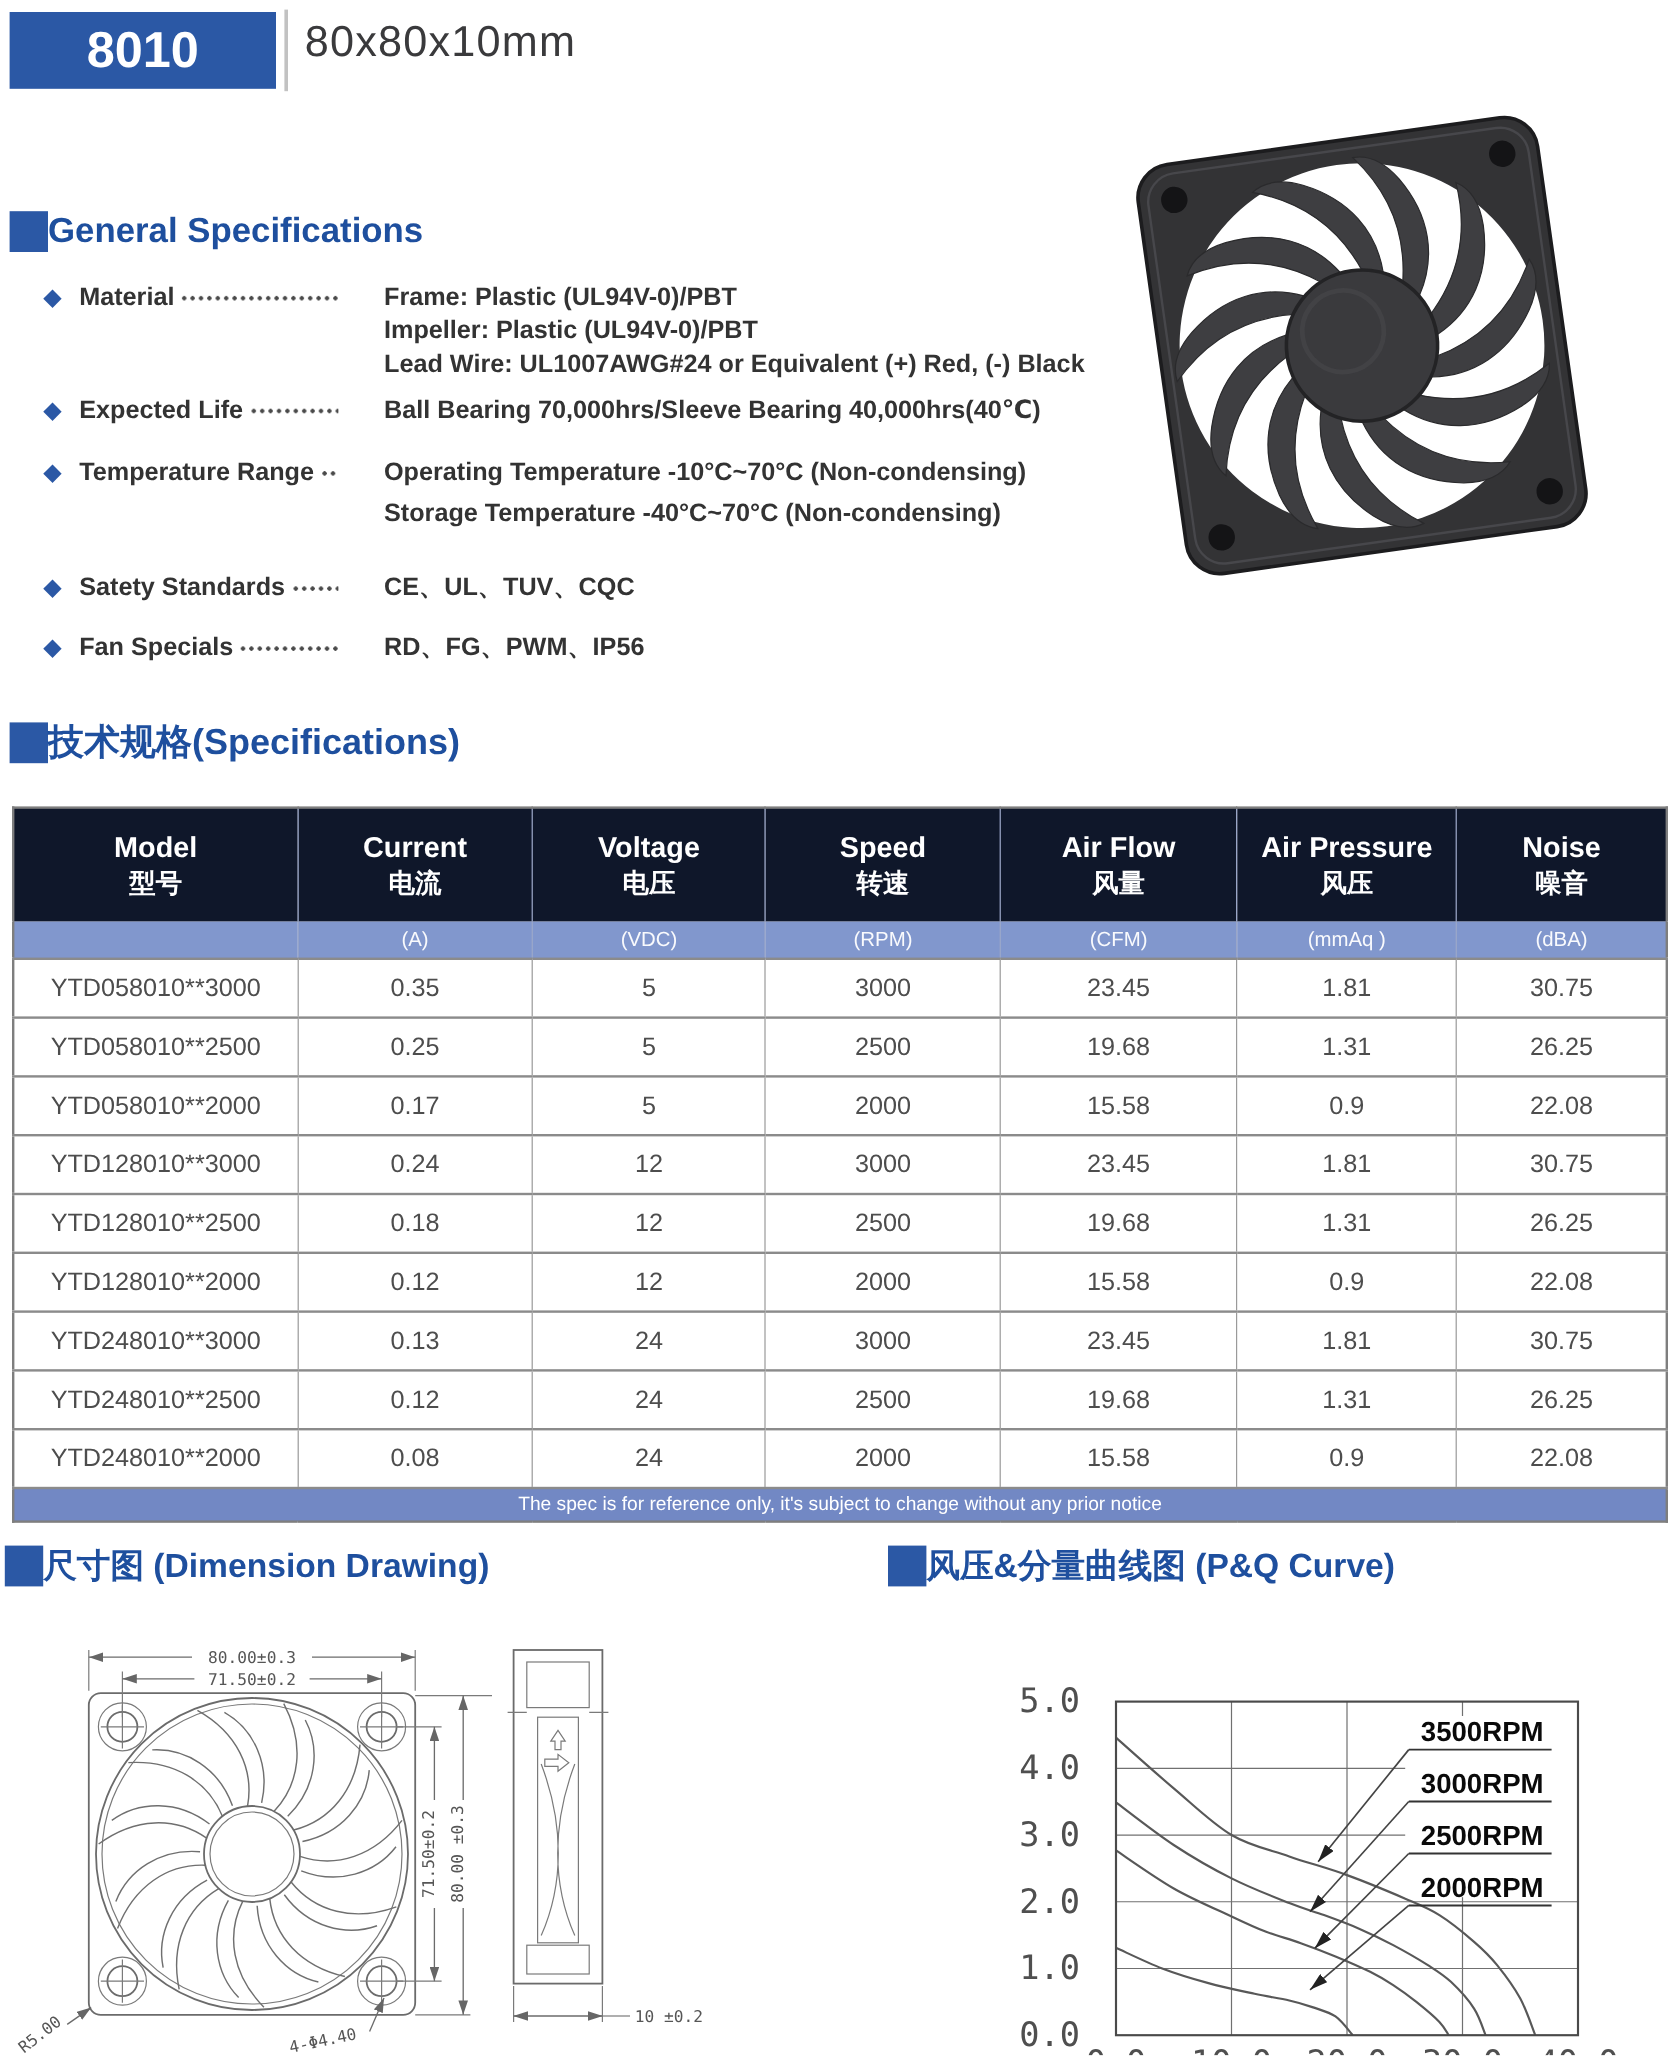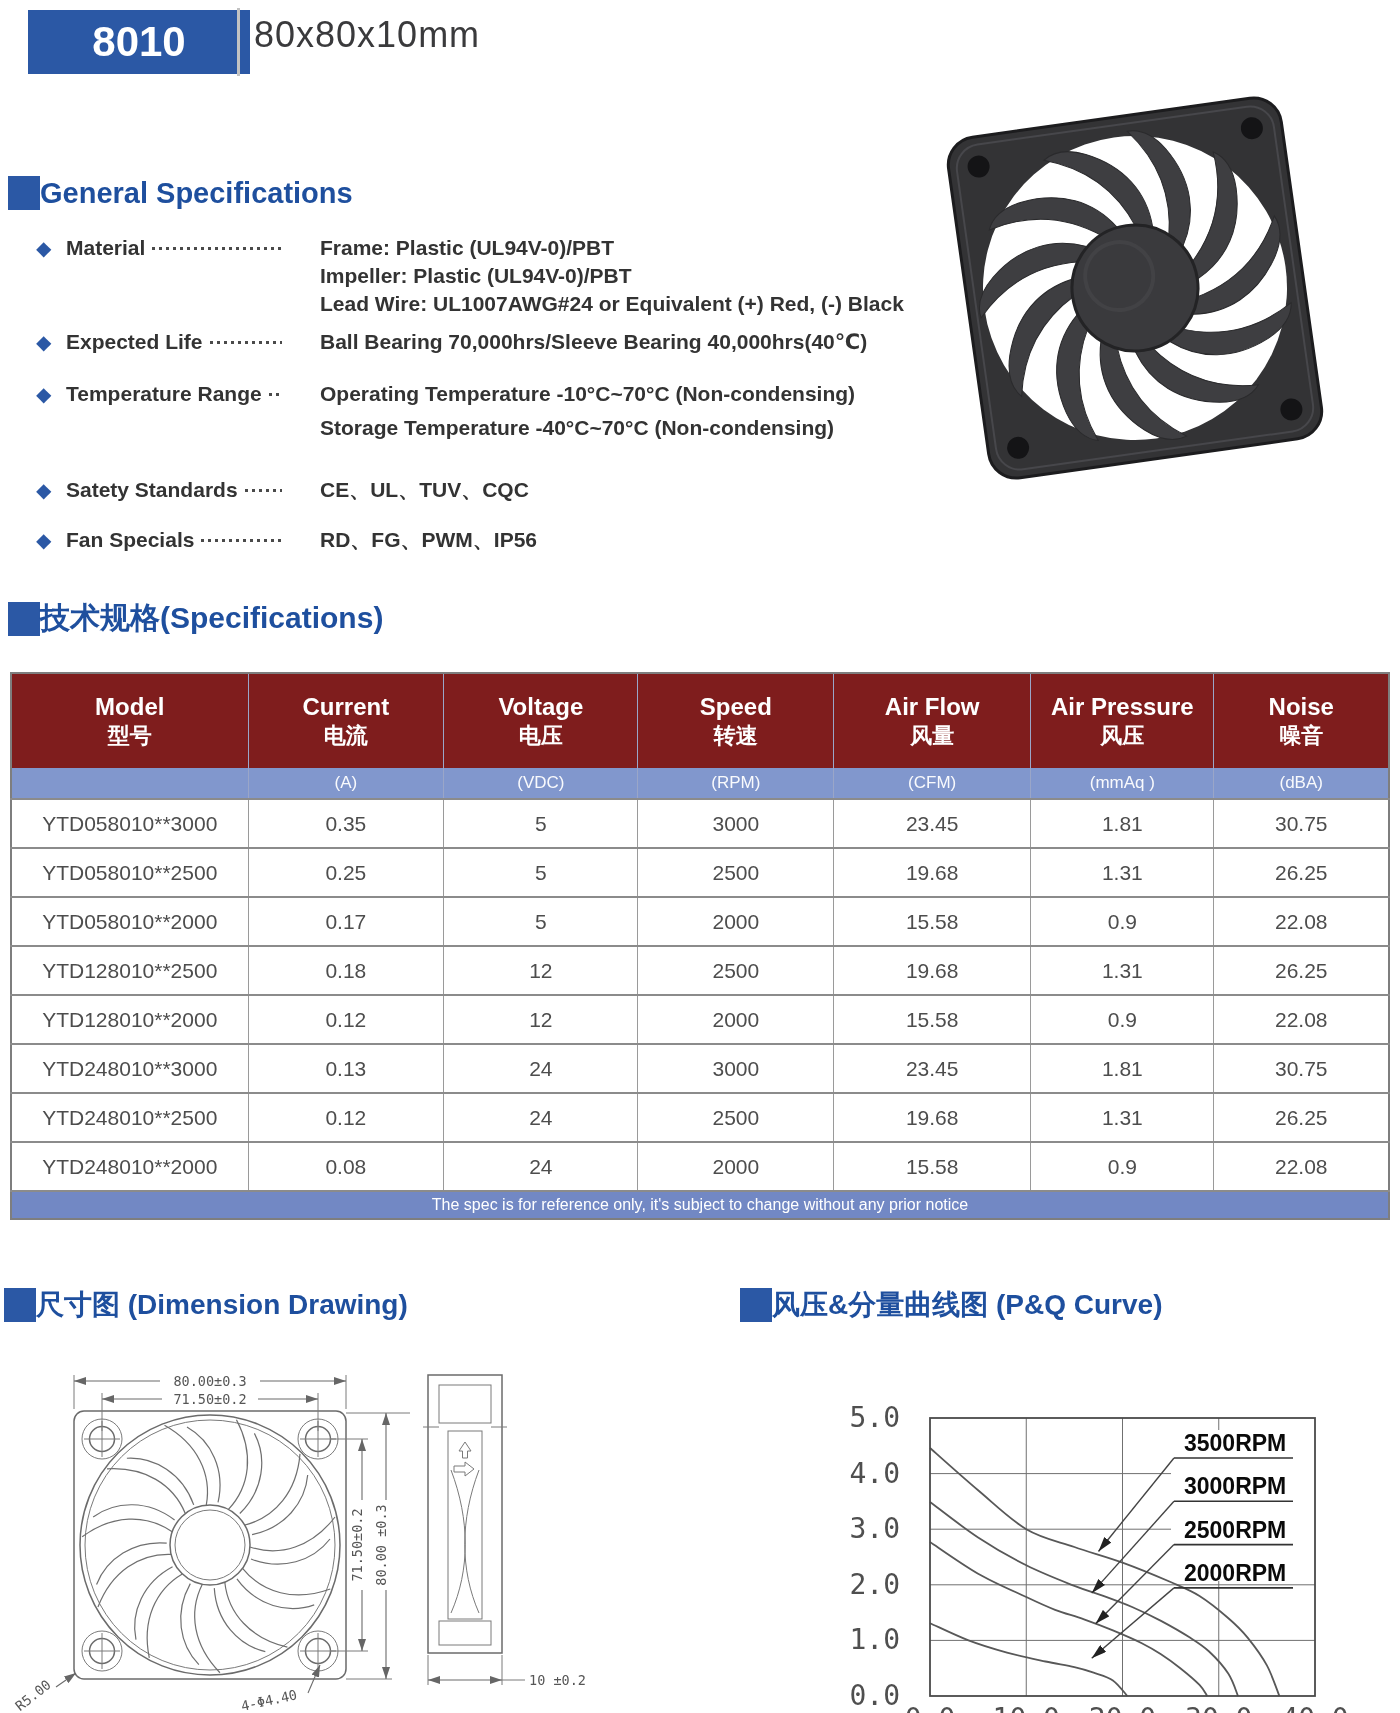--- a/index.html
+++ b/index.html
@@ -1,20 +1,20 @@
 <!DOCTYPE html>
 <html><head>
 <meta charset="utf-8">
 <style>
   html,body{margin:0;padding:0;background:#fff;}
   .page{position:relative;width:1400px;height:1713px;background:#fff;overflow:hidden;
         font-family:"Liberation Sans","DejaVu Sans",sans-serif;}
   
   .badge{position:absolute;left:8px;top:10px;width:222px;height:64px;background:#2b58a5;color:#fff;
-         font-size:42px;font-weight:700;display:flex;align-items:center;justify-content:center;margin-left:20px;}
+         font-size:42px;font-weight:700;display:flex;align-items:center;justify-content:center;}
   .hdr-divider{position:absolute;left:237px;top:8px;width:3px;height:68px;background:#c2c2c2;}
   .size-title{position:absolute;left:254px;top:14px;font-size:36px;font-weight:400;color:#3a3a3c;letter-spacing:1px;}
   
   .sec-title{position:absolute;display:flex;align-items:center;gap:0;font-weight:700;color:#1e4f9e;}
   .sec-sq{width:32px;height:34px;background:#2b58a5;flex:0 0 auto;}
   .t-general{left:8px;top:176px;font-size:29px;}
   .t-table{left:8px;top:598px;font-size:30px;}
   .t-dim{left:4px;top:1286px;font-size:28px;}
   .t-pq{left:740px;top:1286px;font-size:28px;}
   
@@ -32,21 +32,21 @@
         background-size:7px 7px;background-position:0 center;background-repeat:repeat-x;}
   .spec-values{flex:1;margin-left:32px;}
   .spec-line{font-size:21px;font-weight:700;color:#333;line-height:28px;white-space:nowrap;}
   .spec-item:nth-child(3) .spec-line{margin-bottom:6px;}
   
   .fan-photo{position:absolute;left:945px;top:80px;}
   
   .spec-table{position:absolute;left:10px;top:672px;width:1380px;border-collapse:collapse;table-layout:fixed;
               border:2px solid #7e7e7e;}
   .spec-table th,.spec-table td{border-left:1px solid #9a9a9a;border-right:1px solid #9a9a9a;text-align:center;padding:0;}
-  .head-row th{background:#7f1d1d;color:#fff;height:94px;border-left:1px solid #9aa6c8;border-right:1px solid #9aa6c8;vertical-align:middle;}
+  .head-row th{background:#0f172a;color:#fff;height:94px;border-left:1px solid #9aa6c8;border-right:1px solid #9aa6c8;vertical-align:middle;}
   .h-en{font-size:24px;font-weight:700;line-height:30px;}
   .h-cn{font-size:22px;font-weight:700;line-height:28px;}
   .units-row td{background:#8197cd;color:rgba(255,255,255,.95);height:30px;font-size:17px;border-left:1px solid #9aa6c8;border-right:1px solid #9aa6c8;}
   .data-row td{height:47px;font-size:21px;color:#4d4d4d;border-top:2px solid #8b8b8b;background:#fff;}
   .foot-row td{background:#7288c4;color:#fff;height:26px;font-size:16px;border-top:2px solid #8b8b8b;}
   
   .dim-svg{position:absolute;left:10px;top:1335px;}
   .pq-svg{position:absolute;left:740px;top:1335px;}
   .dline{stroke:#6b6b6b;stroke-width:1.5;fill:none;}
   .thin{stroke:#7a7a7a;stroke-width:1;fill:none;}
@@ -235,20 +235,29 @@
         <tr class="data-row">
           <td>YTD058010**2000</td>
           <td>0.17</td>
           <td>5</td>
           <td>2000</td>
           <td>15.58</td>
           <td>0.9</td>
           <td>22.08</td>
         </tr>
         <tr class="data-row">
+          <td>YTD128010**3000</td>
+          <td>0.24</td>
+          <td>12</td>
+          <td>3000</td>
+          <td>23.45</td>
+          <td>1.81</td>
+          <td>30.75</td>
+        </tr>
+        <tr class="data-row">
           <td>YTD128010**2500</td>
           <td>0.18</td>
           <td>12</td>
           <td>2500</td>
           <td>19.68</td>
           <td>1.31</td>
           <td>26.25</td>
         </tr>
         <tr class="data-row">
           <td>YTD128010**2000</td>

